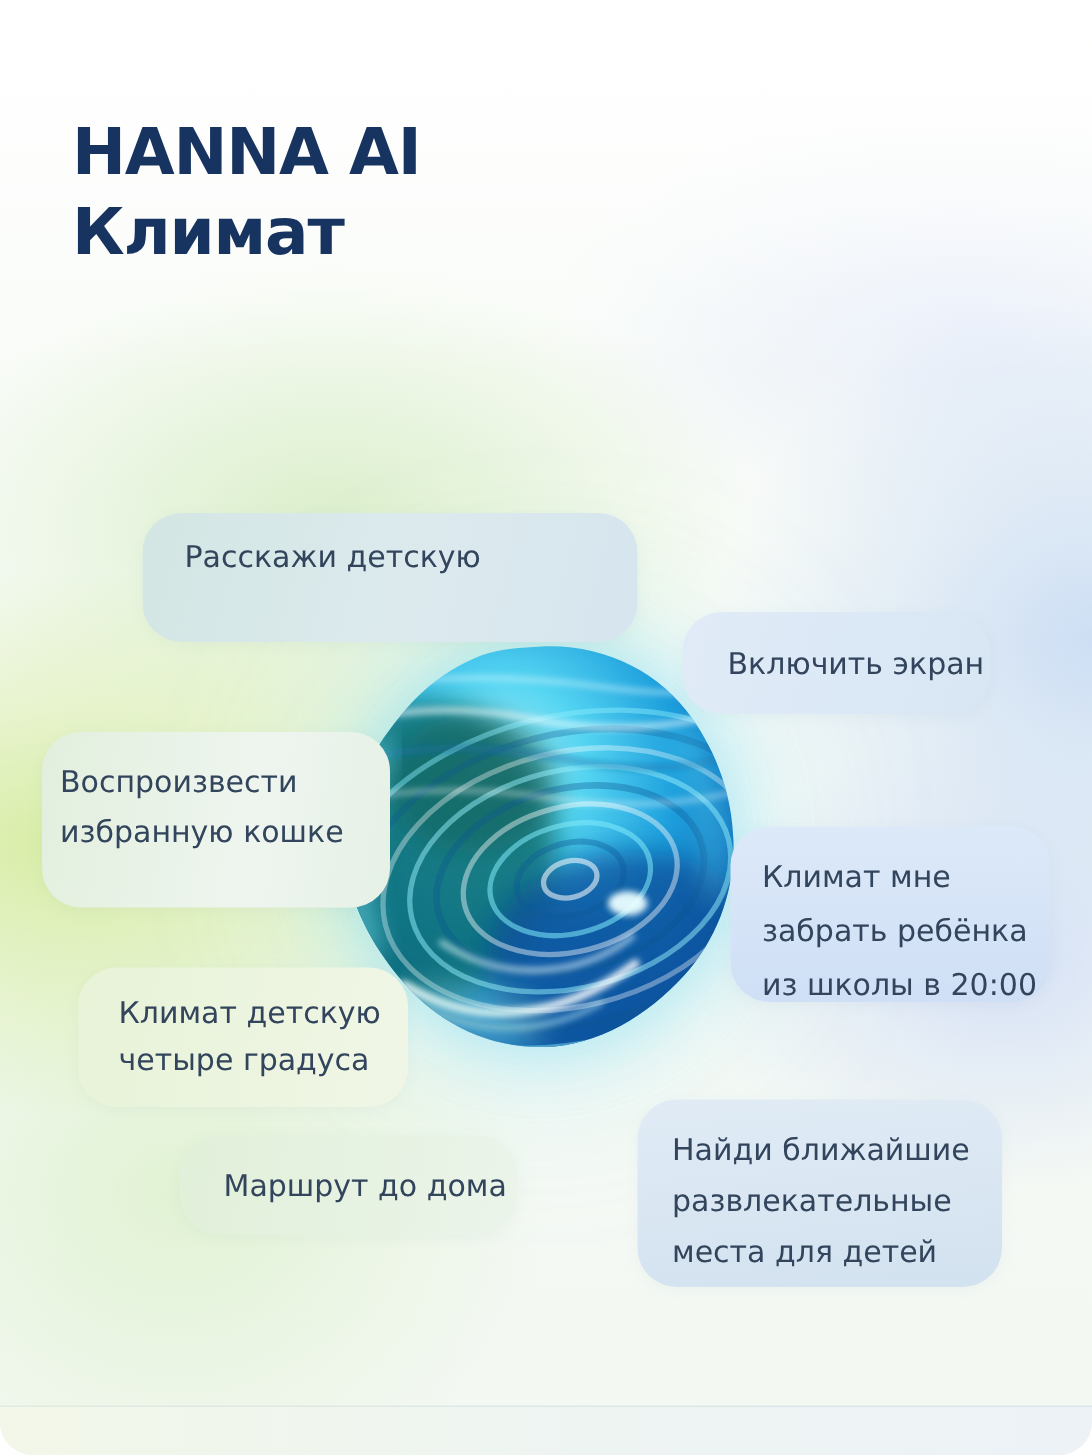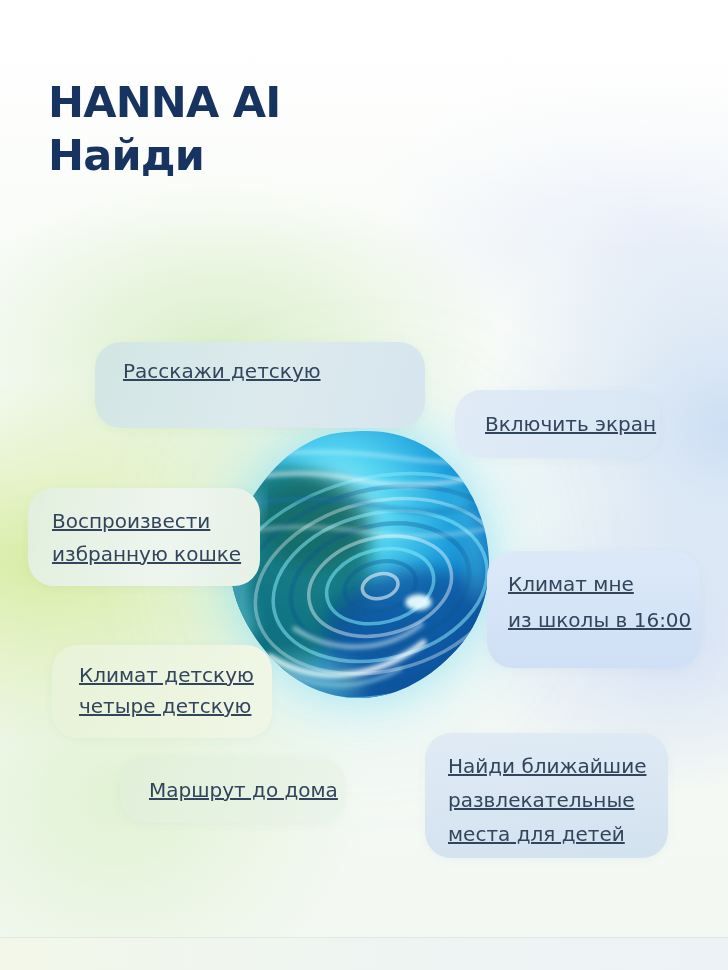--- a/index.html
+++ b/index.html
@@ -11,20 +11,21 @@
     font-family:"DejaVu Sans","Liberation Sans",sans-serif;
     background:
       linear-gradient(180deg,#ffffff 0%, rgba(255,255,255,0) 26%),
       radial-gradient(ellipse 58% 26% at 6% 58%, rgba(214,236,160,0.95) 0%, rgba(214,236,160,0) 72%),
       radial-gradient(ellipse 52% 24% at 30% 36%, rgba(210,235,188,0.75) 0%, rgba(210,235,188,0) 75%),
       radial-gradient(ellipse 46% 30% at 16% 82%, rgba(213,238,190,0.60) 0%, rgba(213,238,190,0) 75%),
       radial-gradient(ellipse 46% 32% at 100% 44%, rgba(203,221,244,0.95) 0%, rgba(203,221,244,0) 75%),
       radial-gradient(ellipse 40% 22% at 92% 66%, rgba(206,219,246,0.80) 0%, rgba(206,219,246,0) 72%),
       radial-gradient(ellipse 50% 20% at 88% 22%, rgba(226,233,250,0.70) 0%, rgba(226,233,250,0) 75%),
       linear-gradient(180deg,#fbfdfa 0%, #f3f8f3 100%);
+    border-radius: 22px;
   }
   
   .title{
     position:absolute;left:48px;top:76px;
     color:#16345f;
     font-weight:bold;
     font-size:43px;
     line-height:53px;
     letter-spacing:-0.8px;
   }
@@ -35,28 +36,27 @@
   }
   .orb svg{display:block;width:100%;height:100%;}
   
   .bubble{
     position:absolute;
     border-radius:26px;
     color:#32455c;
     font-size:20px;
     box-sizing:border-box;
     box-shadow:0 2px 10px rgba(120,150,160,0.07);
-    text-decoration:underline;
   }
   .bubble .ln{display:block;white-space:nowrap;}
   .b1{left:95px;top:342px;width:330px;height:86px;padding:14px 28px;line-height:30px;
       background:linear-gradient(105deg,#d3e6e3 0%,#dceaee 55%,#d6e5ee 100%);}
-  .b2{left:455px;top:390px;width:205px;height:68px;padding:0 0 0 30px;line-height:68px;
+  .b2{left:455px;top:408px;width:205px;height:68px;padding:0 0 0 30px;line-height:68px;
       background:linear-gradient(105deg,#e0ebf7 0%,#d8e6f4 100%);}
-  .b3{left:28px;top:488px;width:232px;height:98px;padding:17px 24px;line-height:33px;
+  .b3{left:28px;top:488px;width:232px;height:117px;padding:17px 12px;line-height:33px;
       background:linear-gradient(100deg,#e2efdd 0%,#eef5ef 60%,#e6f1e6 100%);}
   .b4{left:487px;top:551px;width:213px;height:117px;padding:15px 21px;line-height:36px;
       background:linear-gradient(180deg,#dce9f9 0%,#cfdff5 100%);}
   .b5{left:52px;top:645px;width:220px;height:93px;padding:15px 27px;line-height:31px;
       background:linear-gradient(100deg,#e8f3d8 0%,#f0f6e6 100%);}
   .b6{left:120px;top:757px;width:225px;height:66px;padding:0 0 0 29px;line-height:66px;
       background:linear-gradient(100deg,#e1f0d9 0%,#ebf4ea 100%);}
   .b7{left:425px;top:733px;width:243px;height:125px;padding:16px 23px;line-height:34px;
       background:linear-gradient(175deg,#e0ebf5 0%,#d3e2f0 100%);}
   
@@ -66,21 +66,21 @@
     border-top:1px solid rgba(170,195,200,0.25);
   }
 </style>
 </head>
 <body>
 
 <div class="page">
 
   <div class="title">
     <div>HANNA AI</div>
-    <div>Найди</div>
+    <div>Климат</div>
   </div>
 
   <div class="orb">
     <svg viewBox="0 0 266 274" xmlns="http://www.w3.org/2000/svg">
       <defs>
         <radialGradient id="orbBase" cx="40%" cy="30%" r="78%">
           <stop offset="0%" stop-color="#aef2fb"></stop>
           <stop offset="28%" stop-color="#55d5f2"></stop>
           <stop offset="58%" stop-color="#1ea0dd"></stop>
           <stop offset="84%" stop-color="#1272bd"></stop>
@@ -151,26 +151,27 @@
     <span class="ln">Включить экран</span>
   </div>
 
   <div class="bubble b3">
     <span class="ln">Воспроизвести</span>
     <span class="ln">избранную кошке</span>
   </div>
 
   <div class="bubble b4">
     <span class="ln">Климат мне</span>
-    <span class="ln">из школы в 16:00</span>
+    <span class="ln">забрать ребёнка</span>
+    <span class="ln">из школы в 20:00</span>
   </div>
 
   <div class="bubble b5">
     <span class="ln">Климат детскую</span>
-    <span class="ln">четыре детскую</span>
+    <span class="ln">четыре градуса</span>
   </div>
 
   <div class="bubble b7">
     <span class="ln">Найди ближайшие</span>
     <span class="ln">развлекательные</span>
     <span class="ln">места для детей</span>
   </div>
 
   <div class="bubble b6">
     <span class="ln">Маршрут до дома</span>

